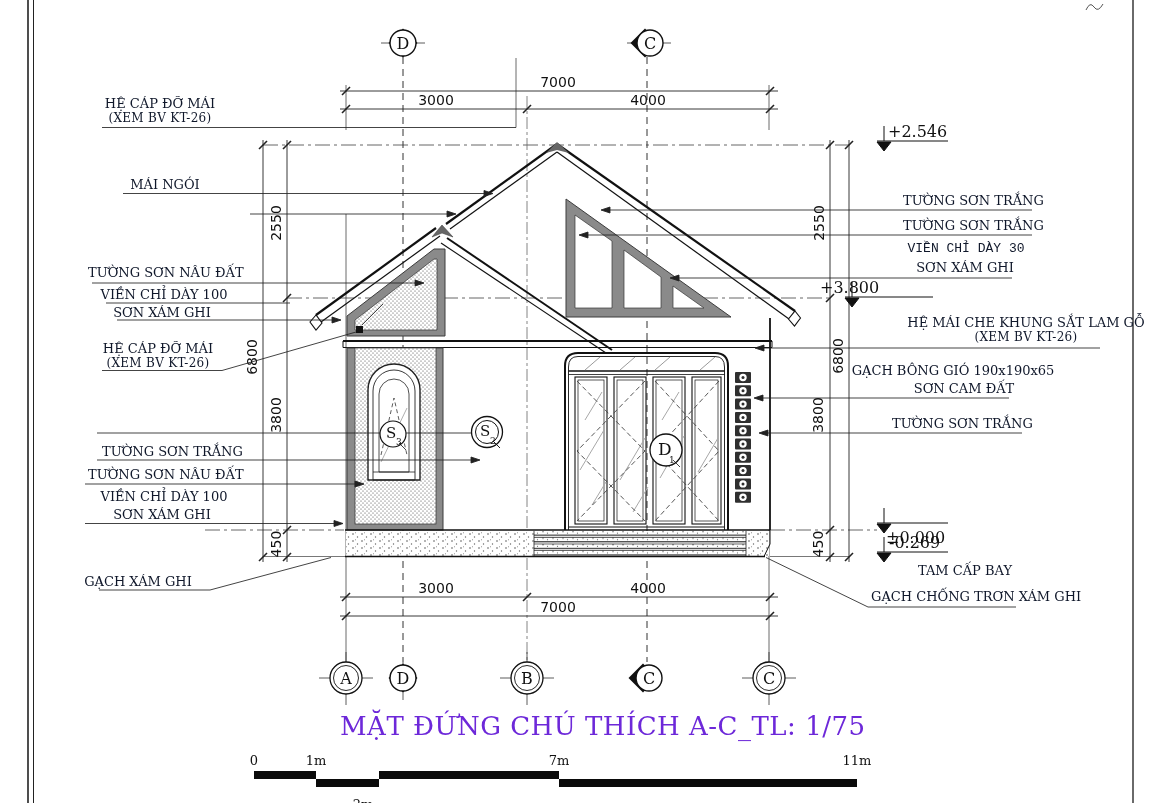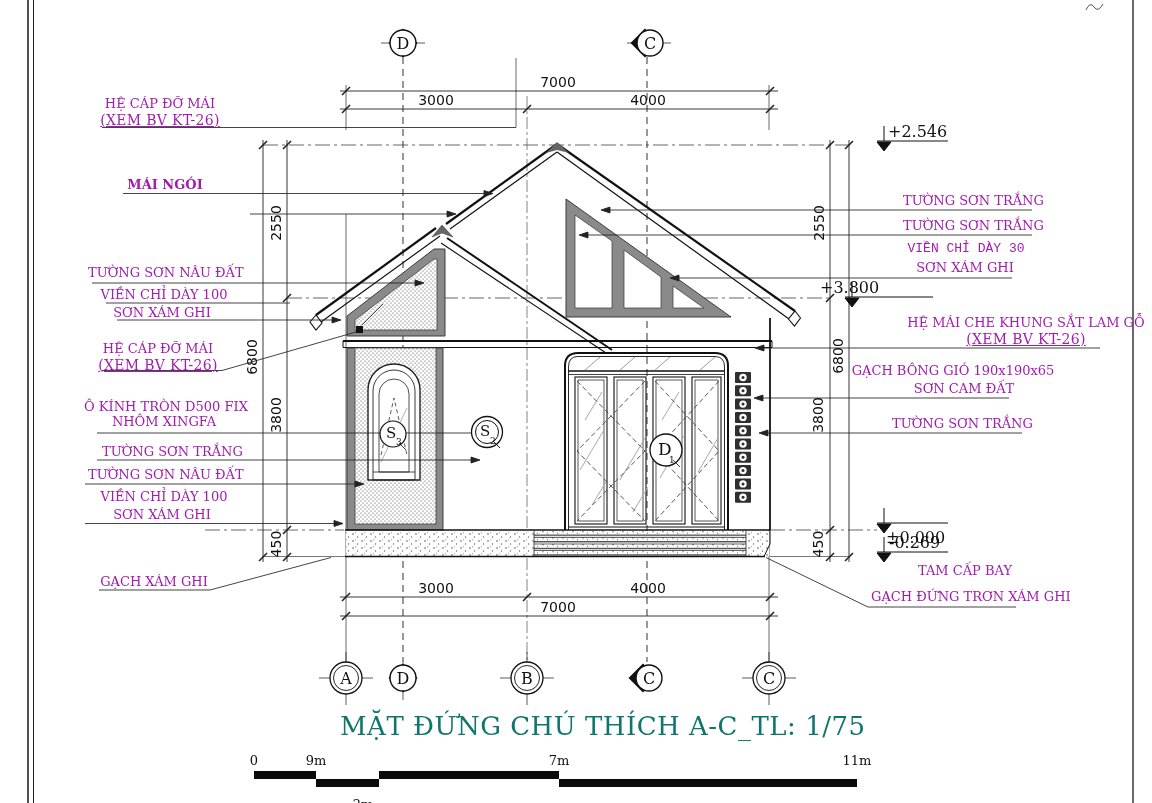--- a/index.html
+++ b/index.html
@@ -1,28 +1,28 @@
 <!DOCTYPE html>
 <html><head>
 <meta charset="utf-8">
 <style>
   html,body{margin:0;padding:0;background:#e8e8e8;}
   #stage{position:relative;width:1152px;height:803px;background:#ffffff;overflow:hidden;
          font-family:"DejaVu Serif","Liberation Serif",serif;color:#1a1a1a;}
   #linework{position:absolute;left:0;top:0;}
-  .lbl{position:absolute;text-align:center;font-size:13px;line-height:1.15;white-space:nowrap;color:#a21caf;}
-  .lbl .note{display:block;font-size:14px;letter-spacing:.3px;text-decoration:underline;}
+  .lbl{position:absolute;text-align:center;font-size:13px;line-height:1.15;white-space:nowrap;color:#0f172a;}
+  .lbl .note{display:block;font-size:12px;letter-spacing:.3px;}
   .dim{position:absolute;font-family:"DejaVu Sans","Liberation Sans",sans-serif;
        font-size:14px;text-align:center;white-space:nowrap;color:#111;}
   .dim.rot{transform:rotate(-90deg);transform-origin:center;}
   .lvl{position:absolute;font-size:16px;white-space:nowrap;color:#111;}
   .gridletter{position:absolute;width:30px;text-align:center;font-size:16px;color:#111;}
   .tagletter{position:absolute;font-size:15px;color:#111;}
   .tagsub{position:absolute;font-size:9px;color:#111;}
-  .title{position:absolute;font-size:26px;letter-spacing:.5px;text-align:center;white-space:nowrap;color:#0f766e;}
+  .title{position:absolute;font-size:26px;letter-spacing:.5px;text-align:center;white-space:nowrap;color:#6d28d9;}
   .sclbl{position:absolute;font-size:13px;text-align:center;white-space:nowrap;color:#111;}
   .sbar{position:absolute;background:#0a0a0a;}
 </style>
 </head>
 <body>
 
 <div id="stage">
 
 <svg id="linework" width="1152" height="803" viewBox="0 0 1152 803">
   <defs>
@@ -375,53 +375,49 @@
     <line x1="493" y1="441" x2="500" y2="448" stroke="#111" stroke-width="0.8"></line>
     <circle cx="666" cy="450" r="16" fill="#fff" stroke="#111" stroke-width="1.3"></circle>
     <line x1="673" y1="460" x2="680" y2="467" stroke="#111" stroke-width="0.8"></line>
   </g>
 </svg>
 
 <div class="lbl" style="left:85px;top:97px;width:150px;">
   <span>HỆ CÁP ĐỠ MÁI</span>
   <span class="note">(XEM BV KT-26)</span>
 </div>
-<div class="lbl" style="left:120px;top:178px;width:90px;font-weight:bold;">
+<div class="lbl" style="left:120px;top:178px;width:90px;">
   <span>MÁI NGÓI</span>
 </div>
 <div class="lbl" style="left:88px;top:266px;width:150px;">
   <span>TƯỜNG SƠN NÂU ĐẤT</span>
 </div>
 <div class="lbl" style="left:98px;top:288px;width:132px;">
   <span>VIỀN CHỈ DÀY 100</span>
 </div>
 <div class="lbl" style="left:107px;top:306px;width:110px;">
   <span>SƠN XÁM GHI</span>
 </div>
 <div class="lbl" style="left:93px;top:342px;width:130px;">
   <span>HỆ CÁP ĐỠ MÁI</span>
   <span class="note">(XEM BV KT-26)</span>
 </div>
-<div class="lbl" style="left:84px;top:400px;width:160px;">
-  <span>Ô KÍNH TRÒN D500 FIX</span><br>
-  <span>NHÔM XINGFA</span>
-</div>
 <div class="lbl" style="left:102px;top:445px;width:136px;">
   <span>TƯỜNG SƠN TRẮNG</span>
 </div>
 <div class="lbl" style="left:88px;top:468px;width:150px;">
   <span>TƯỜNG SƠN NÂU ĐẤT</span>
 </div>
 <div class="lbl" style="left:98px;top:490px;width:132px;">
   <span>VIỀN CHỈ DÀY 100</span>
 </div>
 <div class="lbl" style="left:107px;top:508px;width:110px;">
   <span>SƠN XÁM GHI</span>
 </div>
-<div class="lbl" style="left:98px;top:575px;width:112px;">
+<div class="lbl" style="left:82px;top:575px;width:112px;">
   <span>GẠCH XÁM GHI</span>
 </div>
 
 <div class="lbl" style="left:903px;top:194px;width:132px;">
   <span>TƯỜNG SƠN TRẮNG</span>
 </div>
 <div class="lbl" style="left:903px;top:219px;width:132px;">
   <span>TƯỜNG SƠN TRẮNG</span>
 </div>
 <div class="lbl" style="left:901px;top:242px;width:130px;font-family:Liberation Mono, monospace;">
@@ -440,21 +436,21 @@
 <div class="lbl" style="left:899px;top:382px;width:130px;">
   <span>SƠN CAM ĐẤT</span>
 </div>
 <div class="lbl" style="left:892px;top:417px;width:132px;">
   <span>TƯỜNG SƠN TRẮNG</span>
 </div>
 <div class="lbl" style="left:900px;top:564px;width:130px;">
   <span>TAM CẤP BAY</span>
 </div>
 <div class="lbl" style="left:871px;top:590px;width:190px;">
-  <span>GẠCH ĐỨNG TRƠN XÁM GHI</span>
+  <span>GẠCH CHỐNG TRƠN XÁM GHI</span>
 </div>
 
 <div class="lvl" style="left:888px;top:122px;">+2.546</div>
 <div class="lvl" style="left:820px;top:278px;">+3.800</div>
 <div class="lvl" style="left:886px;top:528px;">±0.000</div>
 <div class="lvl" style="left:889px;top:533px;">-0.269</div>
 
 <div class="dim" style="left:538px;top:74px;width:40px;">7000</div>
 <div class="dim" style="left:416px;top:92px;width:40px;">3000</div>
 <div class="dim" style="left:628px;top:92px;width:40px;">4000</div>
@@ -485,21 +481,21 @@
 <div class="tagsub" style="left:396px;top:437px;">3</div>
 <div class="tagletter" style="left:480px;top:422px;">S</div>
 <div class="tagsub" style="left:490px;top:436px;">2</div>
 <div class="tagletter" style="left:658px;top:439px;font-size:17px;">D</div>
 <div class="tagsub" style="left:669px;top:455px;">1</div>
 
 <div class="title" style="left:340px;top:711px;width:472px;">MẶT ĐỨNG CHÚ THÍCH A-C_TL: 1/75</div>
 
 <div>
   <div class="sclbl" style="left:246px;top:753px;width:16px;">0</div>
-  <div class="sclbl" style="left:302px;top:753px;width:28px;">9m</div>
+  <div class="sclbl" style="left:302px;top:753px;width:28px;">1m</div>
   <div class="sclbl" style="left:349px;top:753px;width:28px;margin-top:44px;">2m</div>
   <div class="sclbl" style="left:545px;top:753px;width:28px;">7m</div>
   <div class="sclbl" style="left:839px;top:753px;width:36px;">11m</div>
   <div class="sbar" style="left:254px;top:771px;width:62px;height:8px;"></div>
   <div class="sbar" style="left:316px;top:779px;width:63px;height:8px;"></div>
   <div class="sbar" style="left:379px;top:771px;width:180px;height:8px;"></div>
   <div class="sbar" style="left:559px;top:779px;width:298px;height:8px;"></div>
 </div>
 
 </div>

